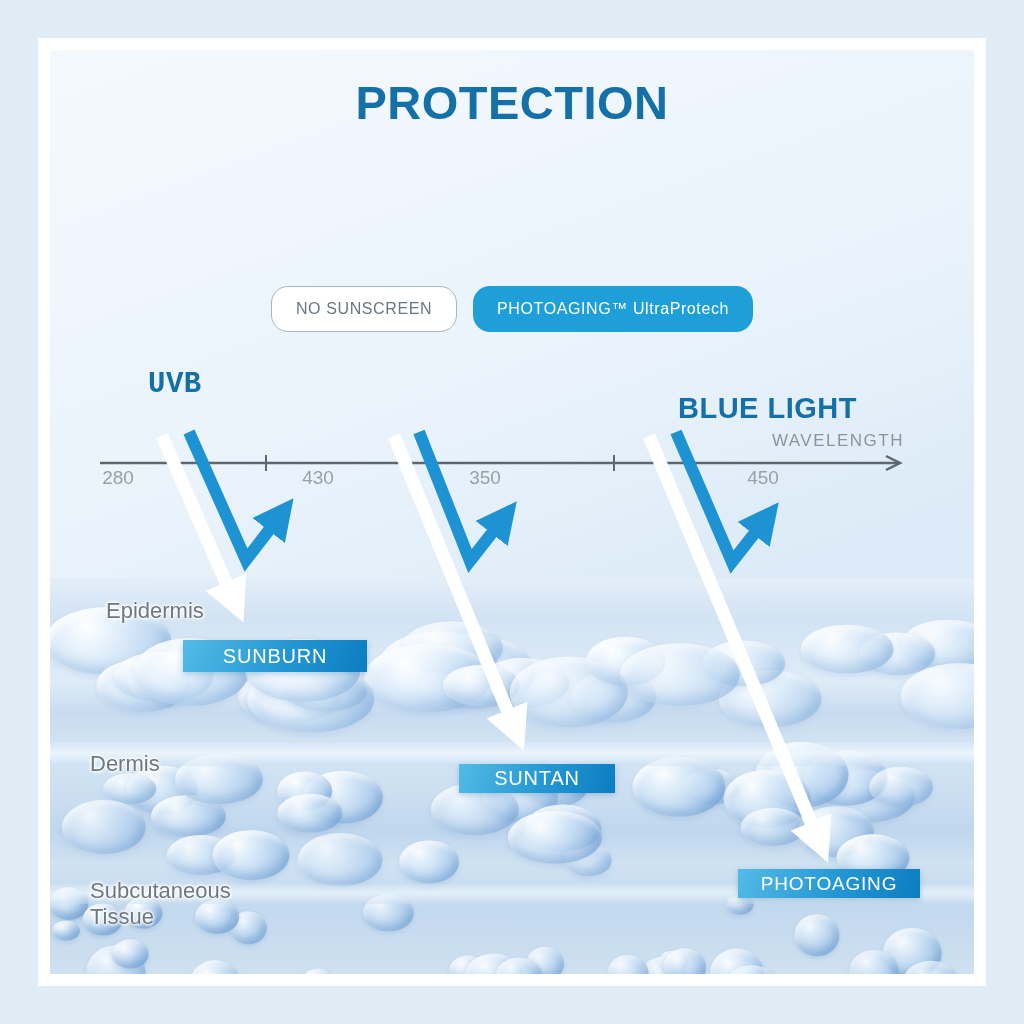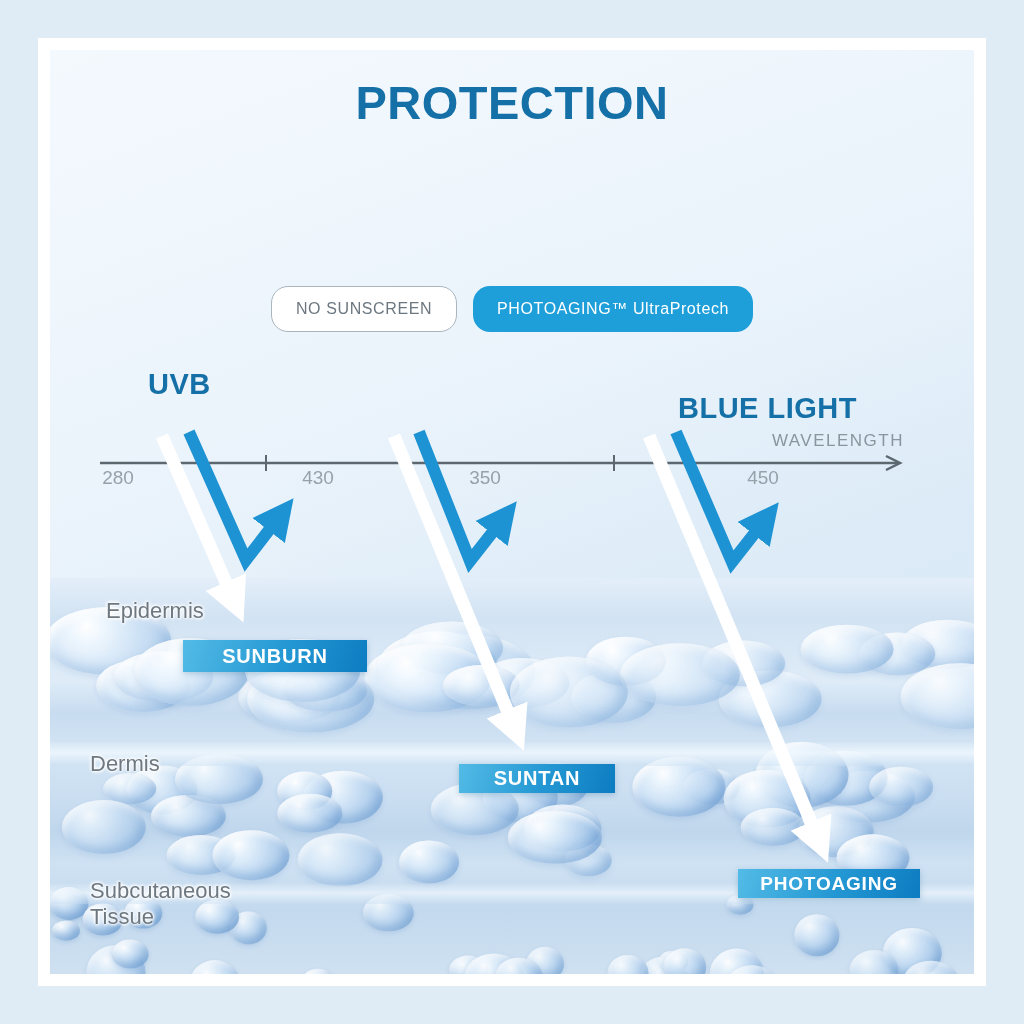--- a/index.html
+++ b/index.html
@@ -16,21 +16,21 @@
 
   
   .legend{position:absolute;left:0;top:236px;width:924px;display:flex;justify-content:center;gap:16px;}
   .pill{height:46px;border-radius:17px;display:flex;align-items:center;justify-content:center;
         font-size:16px;letter-spacing:.6px;padding:0 24px;}
   .pill-plain{background:#ffffff;border:1.5px solid #a9b5bf;color:#6c7780;}
   .pill-product{background:#1e9fd9;color:#ffffff;}
 
   
   .ray-label{position:absolute;color:#1470a6;font-weight:bold;font-size:29px;letter-spacing:.5px;white-space:nowrap;}
-  .ray-uvb{left:98px;top:318px;}
+  .ray-uvb{left:98px;top:318px;font-family:Liberation Mono, monospace;}
   .ray-uva{left:240px;top:316px;font-size:30px;}
   .ray-blue{left:628px;top:318px;margin-top:24px;}
 
   
   .axis-caption{position:absolute;right:70px;top:381px;color:#8b959d;font-size:17px;letter-spacing:1.5px;}
   .tick-label{position:absolute;top:417px;transform:translateX(-50%);color:#97a1a9;font-size:19px;}
 
   
   .skin{position:absolute;left:0;top:528px;width:924px;height:396px;overflow:hidden;
         background:linear-gradient(180deg,#e3eef9 0%,#d2e3f3 10%,#dfecf8 26%,#c8dcf0 34%,
@@ -56,21 +56,21 @@
 
   
   .layer-label{position:absolute;color:#6e7880;font-size:22px;line-height:1.18;z-index:5;
        text-shadow:0 0 4px #fff,0 0 2px #fff,1px 1px 3px #fff,-1px -1px 3px #fff;}
   .lbl-epidermis{left:40px;top:548px;margin-left:16px;}
   .lbl-dermis{left:40px;top:701px;}
   .lbl-subq{left:40px;top:828px;width:160px;}
 
   
   .effect-box{position:absolute;z-index:6;display:flex;align-items:center;justify-content:center;
-      color:#fff;font-weight:bold;font-size:20px;letter-spacing:.8px;
+      color:#fff;font-weight:normal;font-size:20px;letter-spacing:.8px;
       background:linear-gradient(110deg,#53bbe6 0%,#2397d3 55%,#0d7cc1 100%);
       box-shadow:0 2px 6px rgba(20,90,140,.25);}
   .fx-sunburn{left:133px;top:590px;width:184px;height:32px;}
   .fx-suntan{left:409px;top:714px;width:156px;height:29px;}
   .fx-photoaging{left:688px;top:819px;width:182px;height:29px;font-size:19px;}
 
   .overlay{position:absolute;left:0;top:0;z-index:7;pointer-events:none;}
 </style>
 </head>
 <body>

